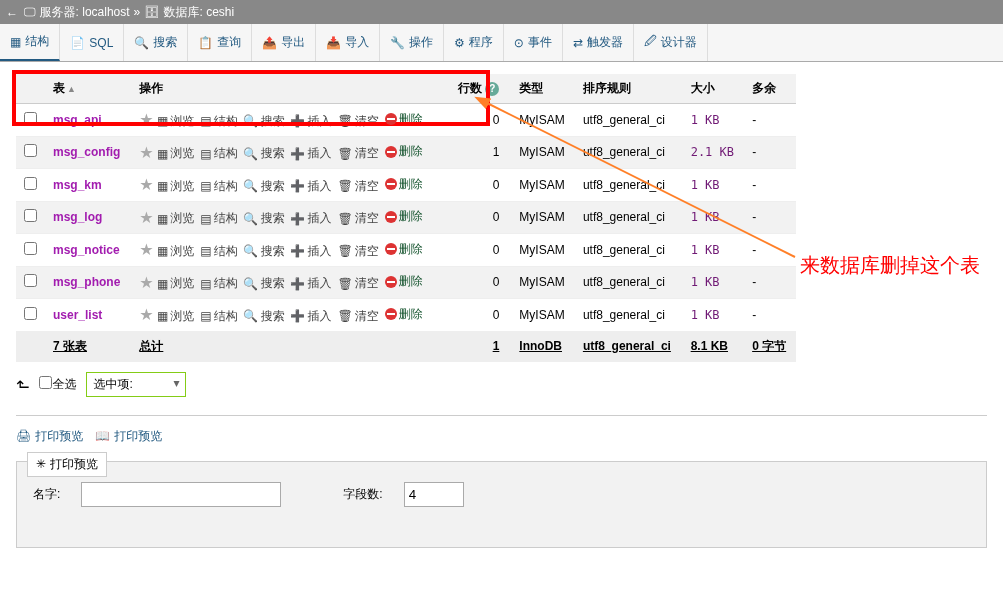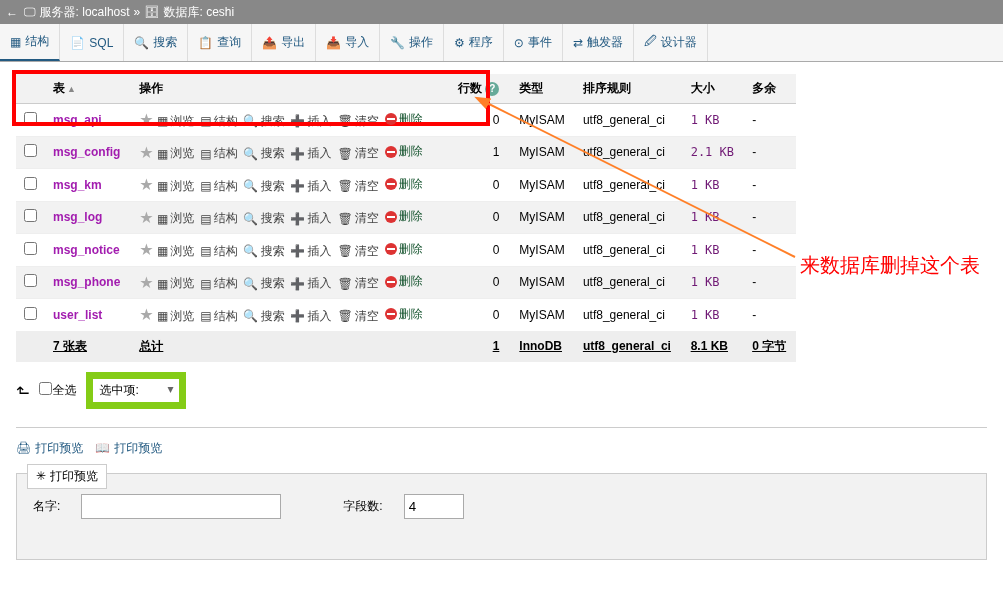--- a/index.html
+++ b/index.html
@@ -20,21 +20,21 @@
 .op { display: inline-flex; align-items: center; gap: 2px; margin-right: 6px; color: #444; cursor: pointer; }
 .op.delete { color: #14532d; }
 .size { color: #701a75; font-family: monospace; }
 .num { text-align: right; padding-right: 12px; }
 .footer-row td { font-weight: bold; background: #eee; text-decoration: underline; }
 .redbox { position: absolute; border: 4px solid red; pointer-events: none; }
 .annotation { position: absolute; color: red; font-size: 20px; }
 .arrow-svg { position: absolute; pointer-events: none; }
 .below-table { padding: 10px 16px; display: flex; align-items: center; gap: 10px; }
 .selectall { display: flex; align-items: flex-start; }
-.dropdown { border: 7px solid #84cc16; padding: 3px 20px 3px 6px; background: #fff; position: relative; min-width: 100px; }
+.dropdown { border: 1px solid #84cc16; padding: 3px 20px 3px 6px; background: #fff; position: relative; min-width: 100px; }
 .dropdown::after { content: '▾'; position: absolute; right: 6px; color: #666; }
 hr { border: none; border-top: 1px solid #ccc; margin: 8px 16px; }
 .links-row { padding: 4px 16px; display: flex; gap: 12px; }
 .link { color: #235a81; cursor: pointer; display: inline-flex; align-items: center; gap: 4px; }
 .fieldset { margin: 12px 16px; border: 1px solid #ccc; padding: 20px 16px 40px; position: relative; background: #f2f2f2; }
 .fieldset .legend { position: absolute; top: -10px; left: 10px; background: #fff; border: 1px solid #ccc; padding: 3px 8px; display: flex; align-items: center; gap: 4px; }
 .form-row { display: flex; align-items: center; gap: 21px; }
 .form-row input[type=text] { border: 1px solid #aaa; padding: 4px; }
 .star { color: #aaa; font-size: 16px; }
 .help-icon { display: inline-block; width: 14px; height: 14px; border-radius: 50%; background: #6a9; color: #fff; font-size: 10px; text-align: center; line-height: 14px; }

